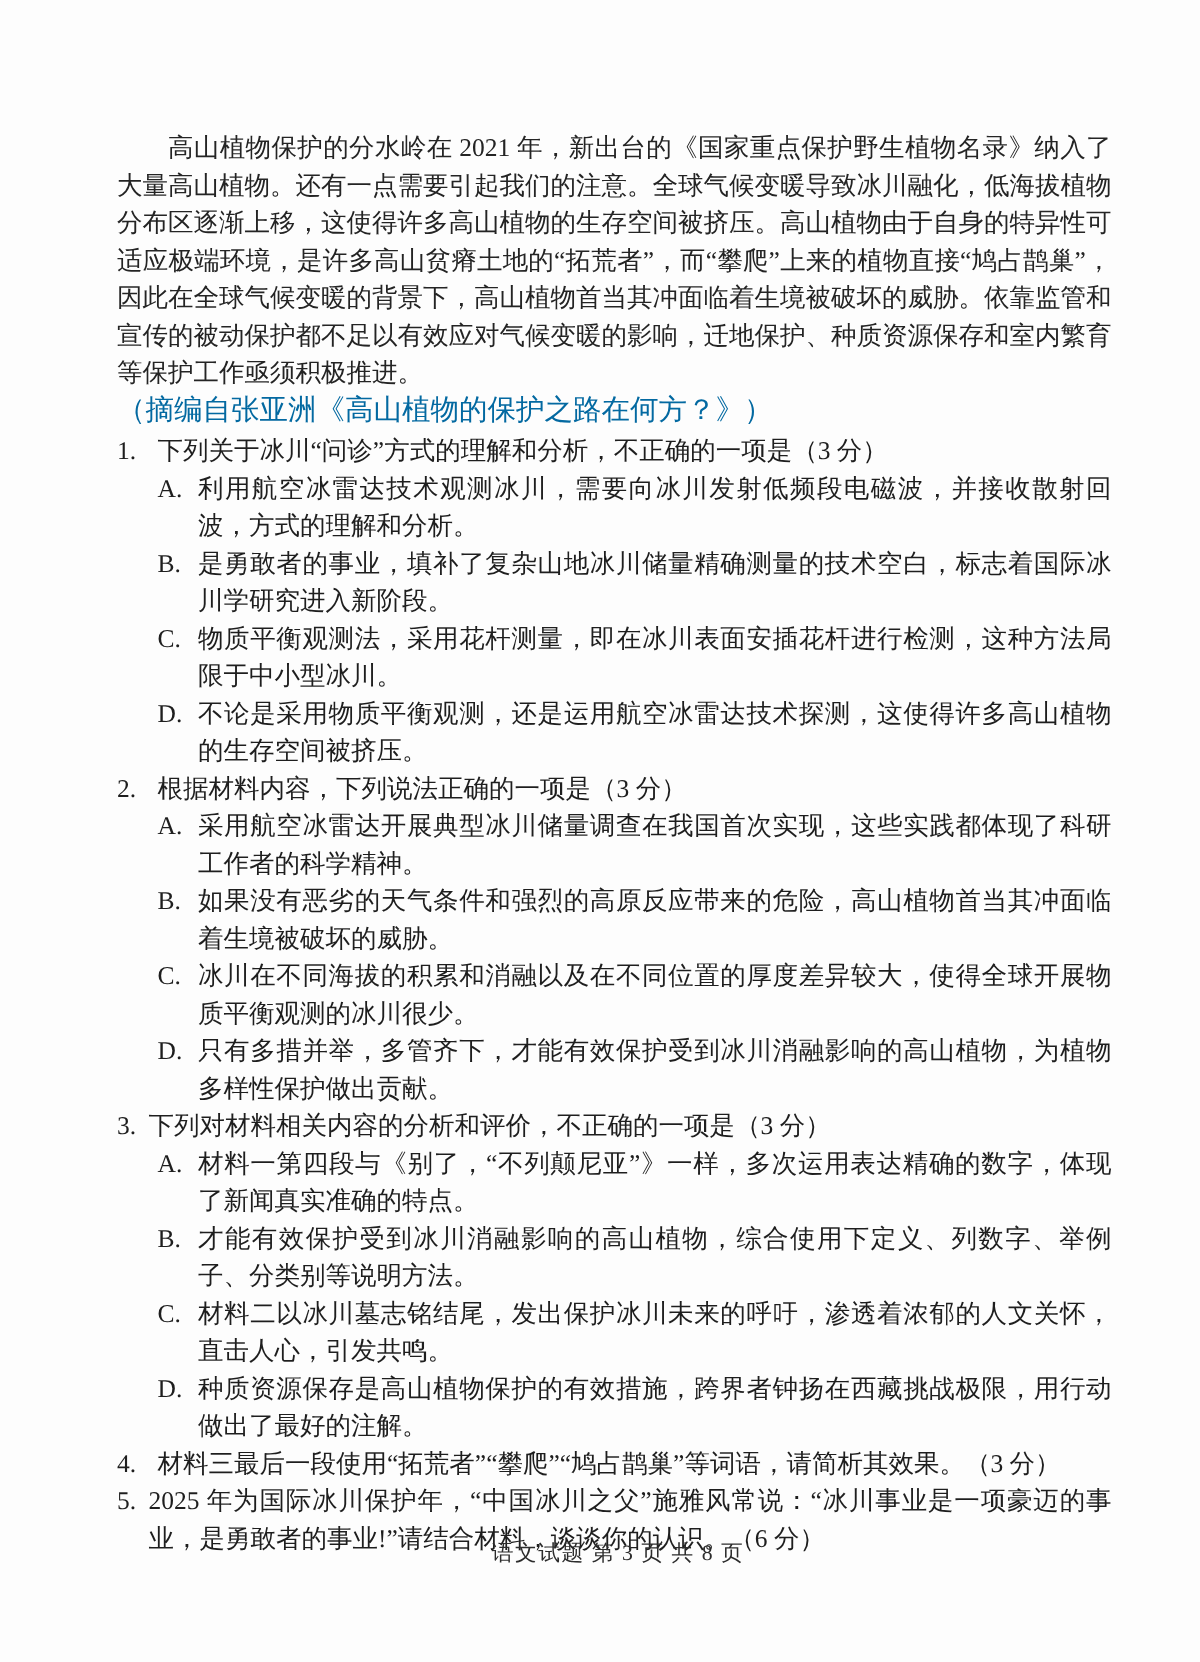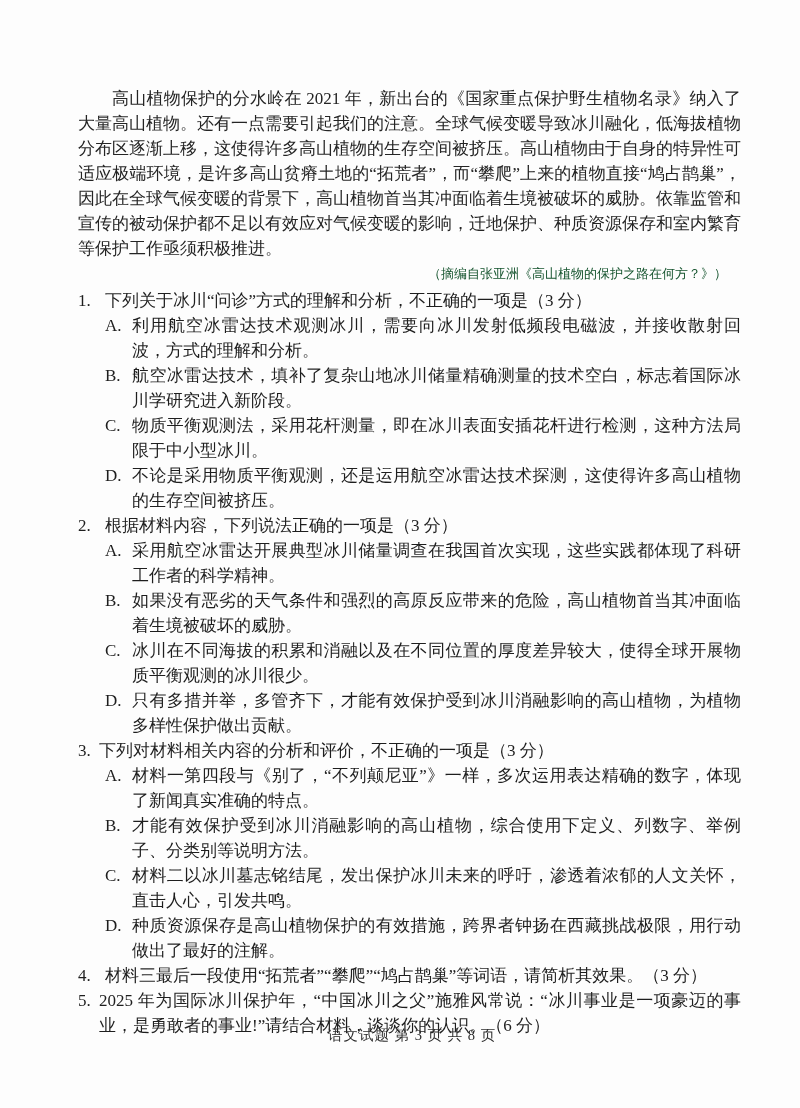--- a/index.html
+++ b/index.html
@@ -17,25 +17,25 @@
     overflow: hidden;
   }
   .passage {
     font-size: 17px;
     line-height: 25px;
     text-align: justify;
     text-indent: 2em;
     color: #242424;
   }
   .attribution {
-    font-size: 13px;
+    font-size: 19px;
     line-height: 26px;
-    text-align: right;
+    text-align: left;
     padding-right: 14px;
-    color: #14532d;
+    color: #0369a1;
   }
   .questions { margin-top: 1px; }
   .question { font-size: 17px; line-height: 25px; }
   .q-row { display: flex; }
   .q-num { flex: 0 0 27px; white-space: nowrap; }
   .q-num.tight { flex: 0 0 21px; }
   .q-stem { flex: 1; text-align: justify; }
   .options { }
   .option { display: flex; padding-left: 27px; }
   .opt-label { flex: 0 0 27px; }
@@ -66,21 +66,21 @@
         <span class="q-num">1.</span>
         <span class="q-stem">下列关于冰川“问诊”方式的理解和分析，不正确的一项是（3 分）</span>
       </div>
       <div class="options">
         <div class="option">
           <span class="opt-label">A.</span>
           <span class="opt-text">利用航空冰雷达技术观测冰川，需要向冰川发射低频段电磁波，并接收散射回波，方式的理解和分析。</span>
         </div>
         <div class="option">
           <span class="opt-label">B.</span>
-          <span class="opt-text">航空冰雷达技术，填补了复杂山地冰川储量精确测量的技术空白，标志着国际冰川学研究进入新阶段。</span>
+          <span class="opt-text">是勇敢者的事业，填补了复杂山地冰川储量精确测量的技术空白，标志着国际冰川学研究进入新阶段。</span>
         </div>
         <div class="option">
           <span class="opt-label">C.</span>
           <span class="opt-text">物质平衡观测法，采用花杆测量，即在冰川表面安插花杆进行检测，这种方法局限于中小型冰川。</span>
         </div>
         <div class="option">
           <span class="opt-label">D.</span>
           <span class="opt-text">不论是采用物质平衡观测，还是运用航空冰雷达技术探测，这使得许多高山植物的生存空间被挤压。</span>
         </div>
       </div>

